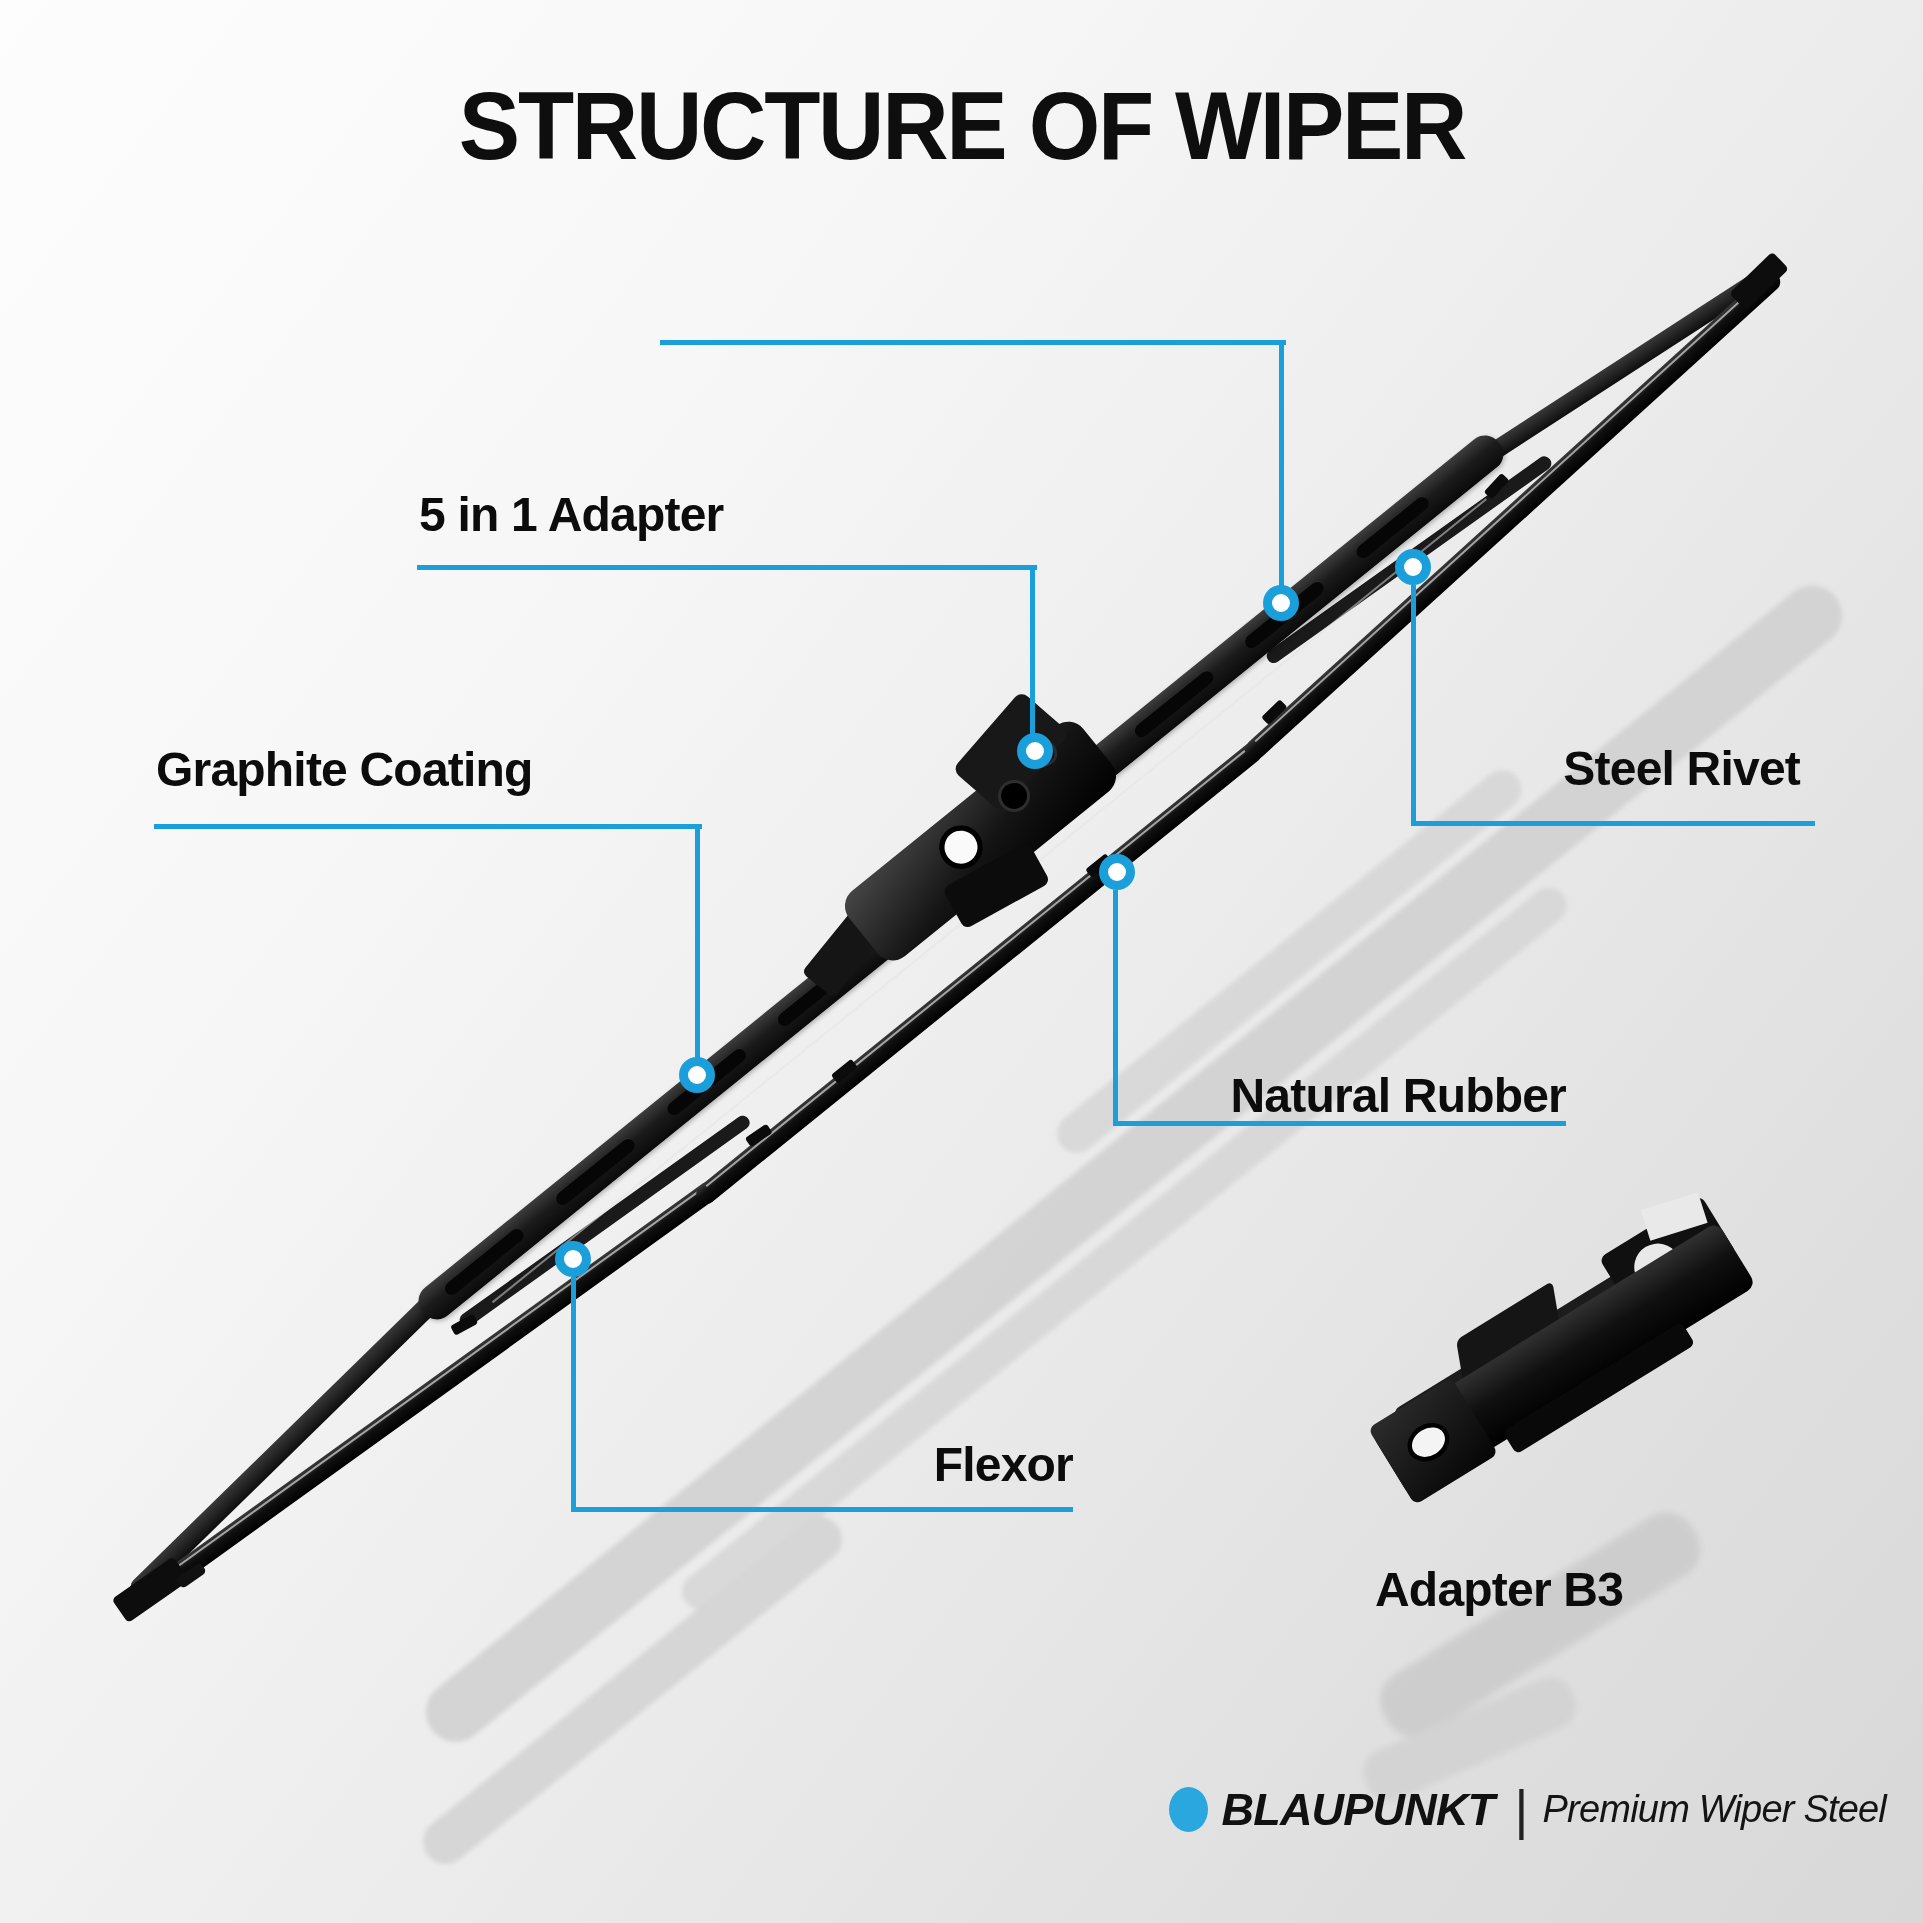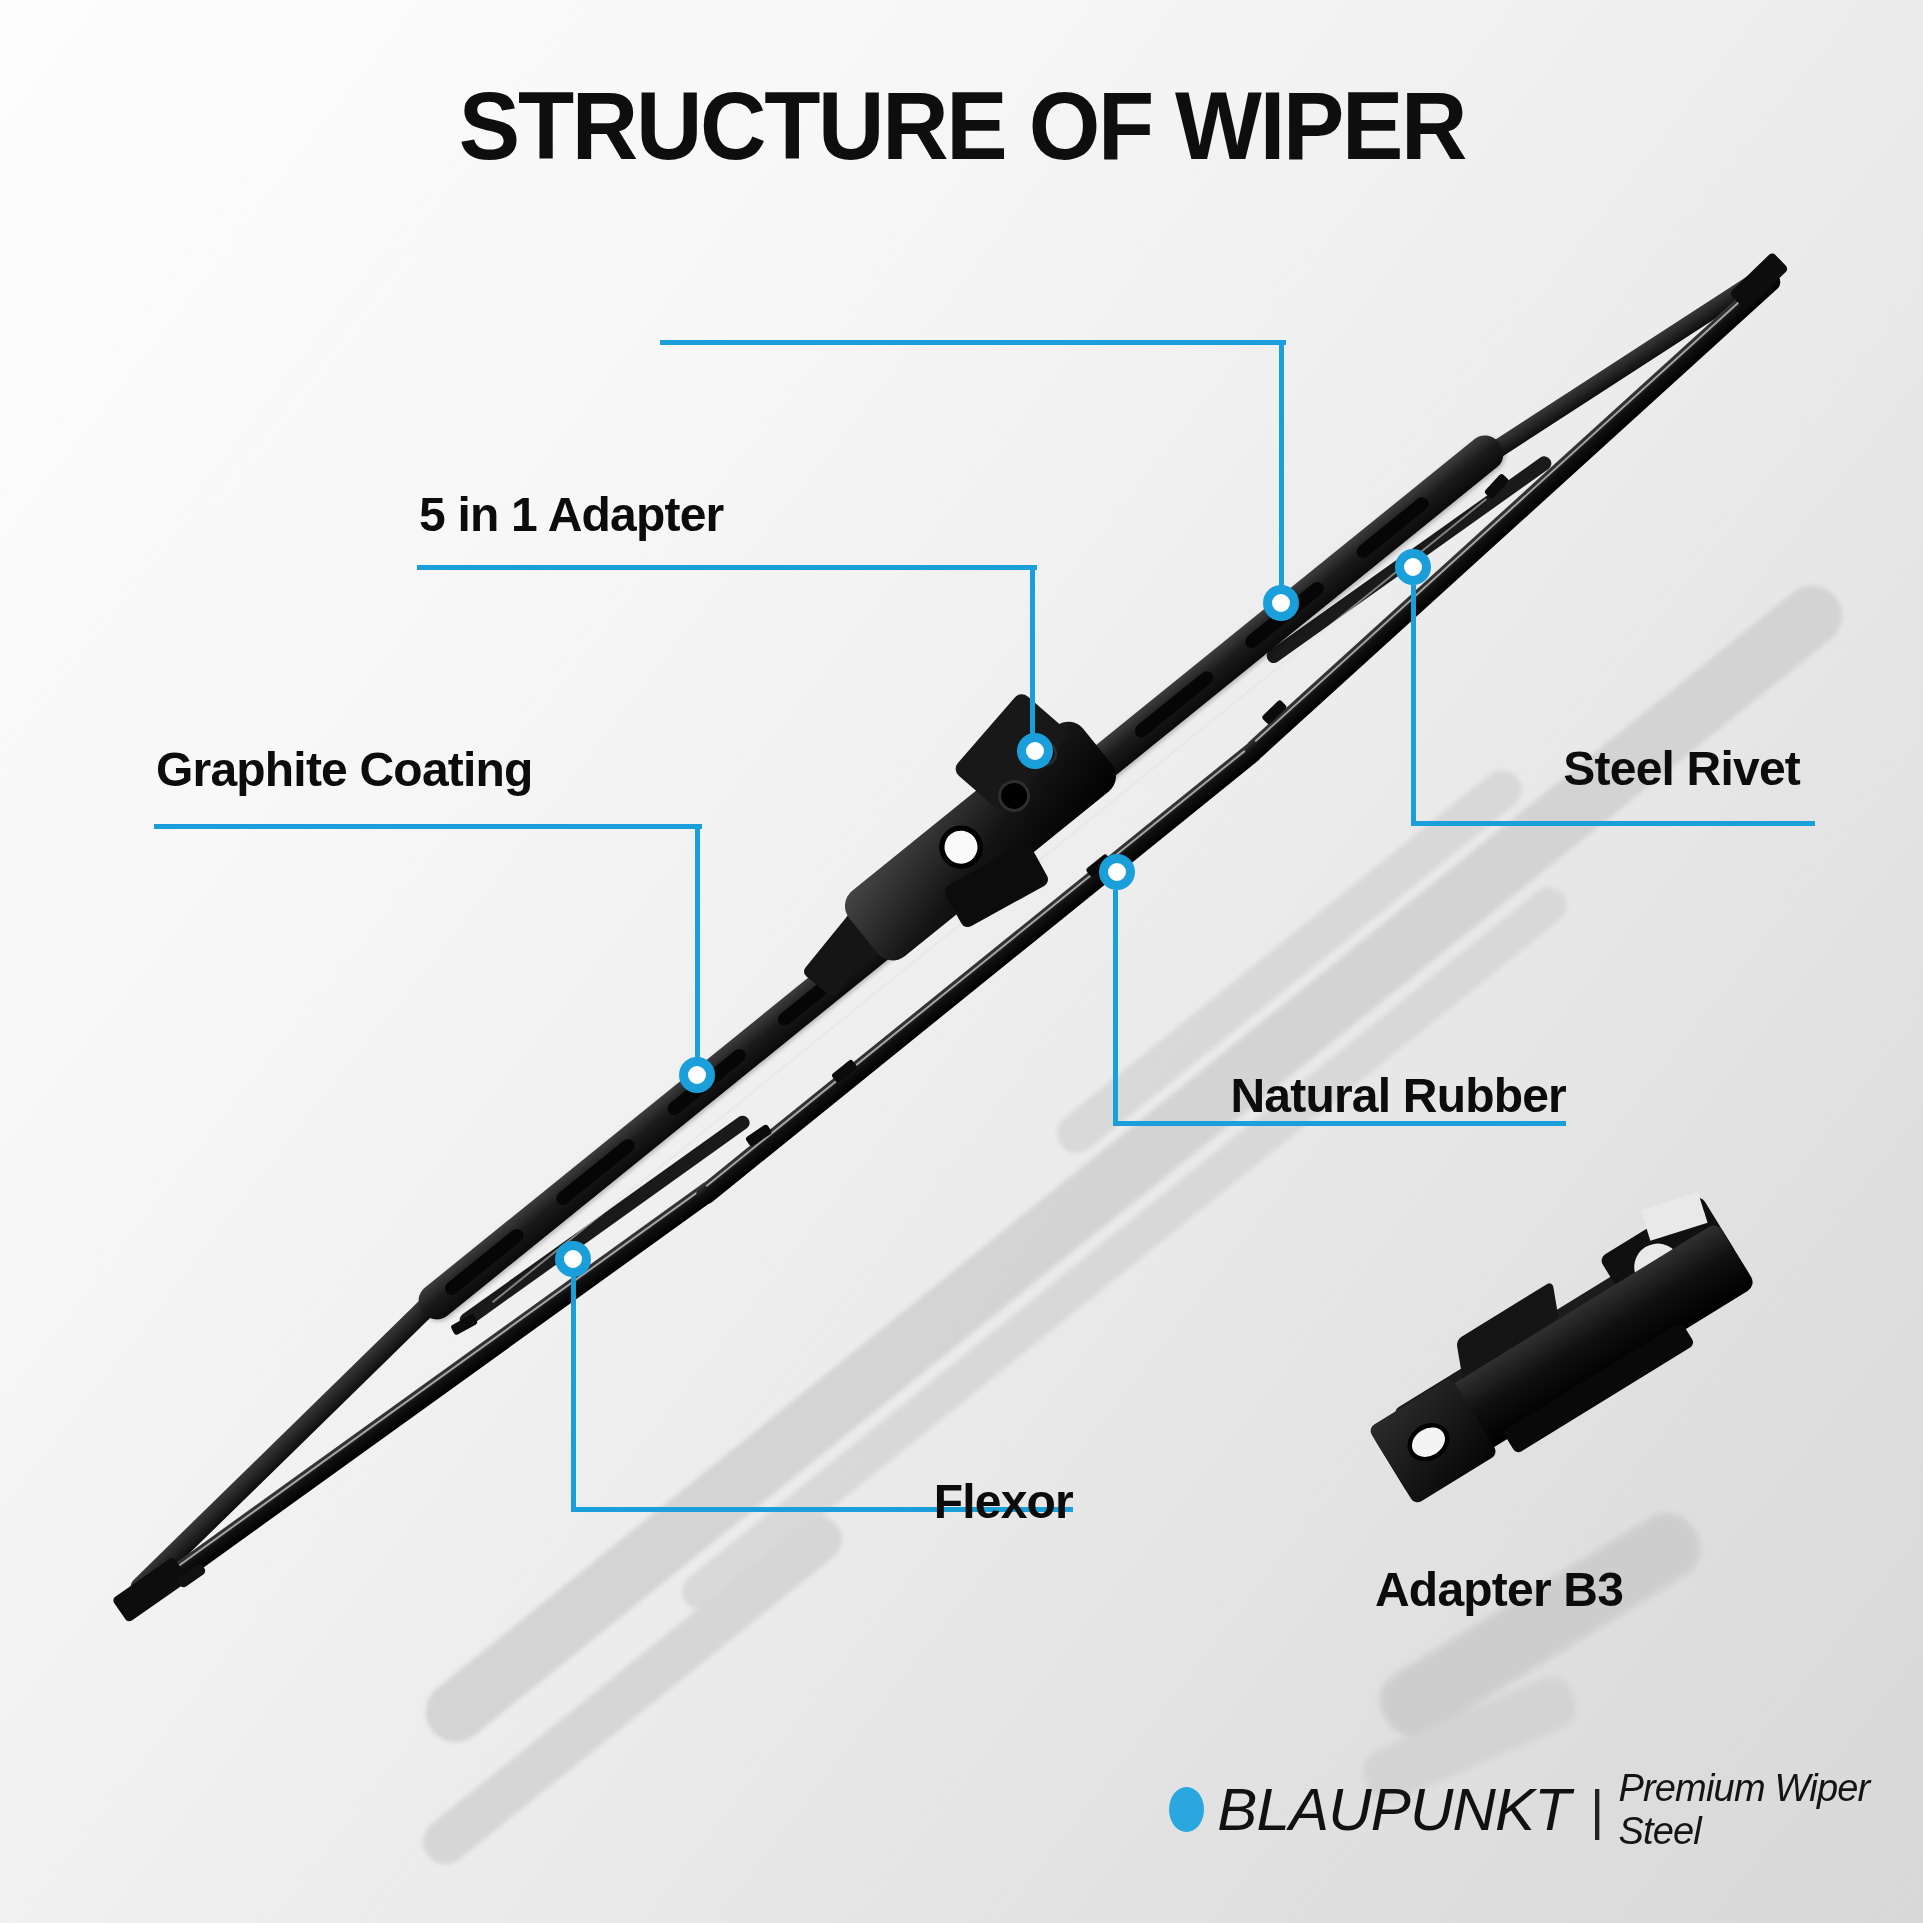--- a/index.html
+++ b/index.html
@@ -22,21 +22,21 @@
   }
 
   
   .lbl{position:absolute;font-size:48px;font-weight:700;letter-spacing:-0.8px;color:#0c0c0c;white-space:nowrap;}
 
   .lbl.c1{left:660px;top:265px;}
   .lbl.c2{left:419px;top:487px;}
   .lbl.c3{left:156px;top:742px;}
   .lbl.c4{right:124px;top:741px;}
   .lbl.c5{right:358px;top:1068px;}
-  .lbl.c6{right:851px;top:1437px;margin-top:37px;}
+  .lbl.c6{right:851px;top:1437px;}
 
   
   .hline,.vline{position:absolute;background:var(--accent);}
   .hline{height:4.5px;}
   .vline{width:4.5px;}
   .h1{left:660px;top:340px;width:626px;}
   .v1{left:1279px;top:340px;height:248px;}
   .h2{left:417px;top:565px;width:620px;}
   .v2{left:1030px;top:565px;height:171px;}
   .h3{left:154px;top:824px;width:548px;}
@@ -136,21 +136,21 @@
   .b3p.fin{left:113px;top:-6px;width:113px;height:42px;background:#151515;transform:skewX(-22deg);border-radius:6px;}
   .b3p.hook{left:286px;top:-1.5px;width:120px;height:69px;border-radius:7.5px;background:#101010;}
   .b3p.notch{left:308px;top:13.5px;width:47px;height:47px;border-radius:50%;background:#e9e9e9;}
   .b3p.notchcut{left:342px;top:-13.5px;width:60px;height:32px;background:#e9e9e9;transform:rotate(14deg);}
   .b3p.lip{left:113px;top:96px;width:210px;height:27px;border-radius:6px;background:#090909;}
   .b3-label{position:absolute;left:1375px;top:1562px;width:376px;text-align:left;font-size:48px;font-weight:700;letter-spacing:-0.8px;color:#0c0c0c;}
 
   
   .brand-row{position:absolute;left:1169px;top:1778px;height:63px;display:flex;align-items:center;}
   .brand-dot{width:39px;height:45px;border-radius:50%;background:#2AA7DF;margin-right:13.5px;}
-  .brand-name{font-size:60px;font-weight:400;font-style:italic;letter-spacing:-0.8px;color:#111;}
+  .brand-name{font-size:45px;font-weight:700;font-style:italic;letter-spacing:-0.8px;color:#111;}
   .brand-sep{font-size:53px;font-weight:300;font-style:italic;color:#222;margin:0 15px 0 19.5px;}
   .brand-tag{font-size:38px;font-style:italic;font-weight:500;color:#141414;letter-spacing:-0.8px;}
 </style>
 </head>
 <body>
 
 <div class="canvas">
 
   <div class="title">STRUCTURE OF WIPER</div>
 

